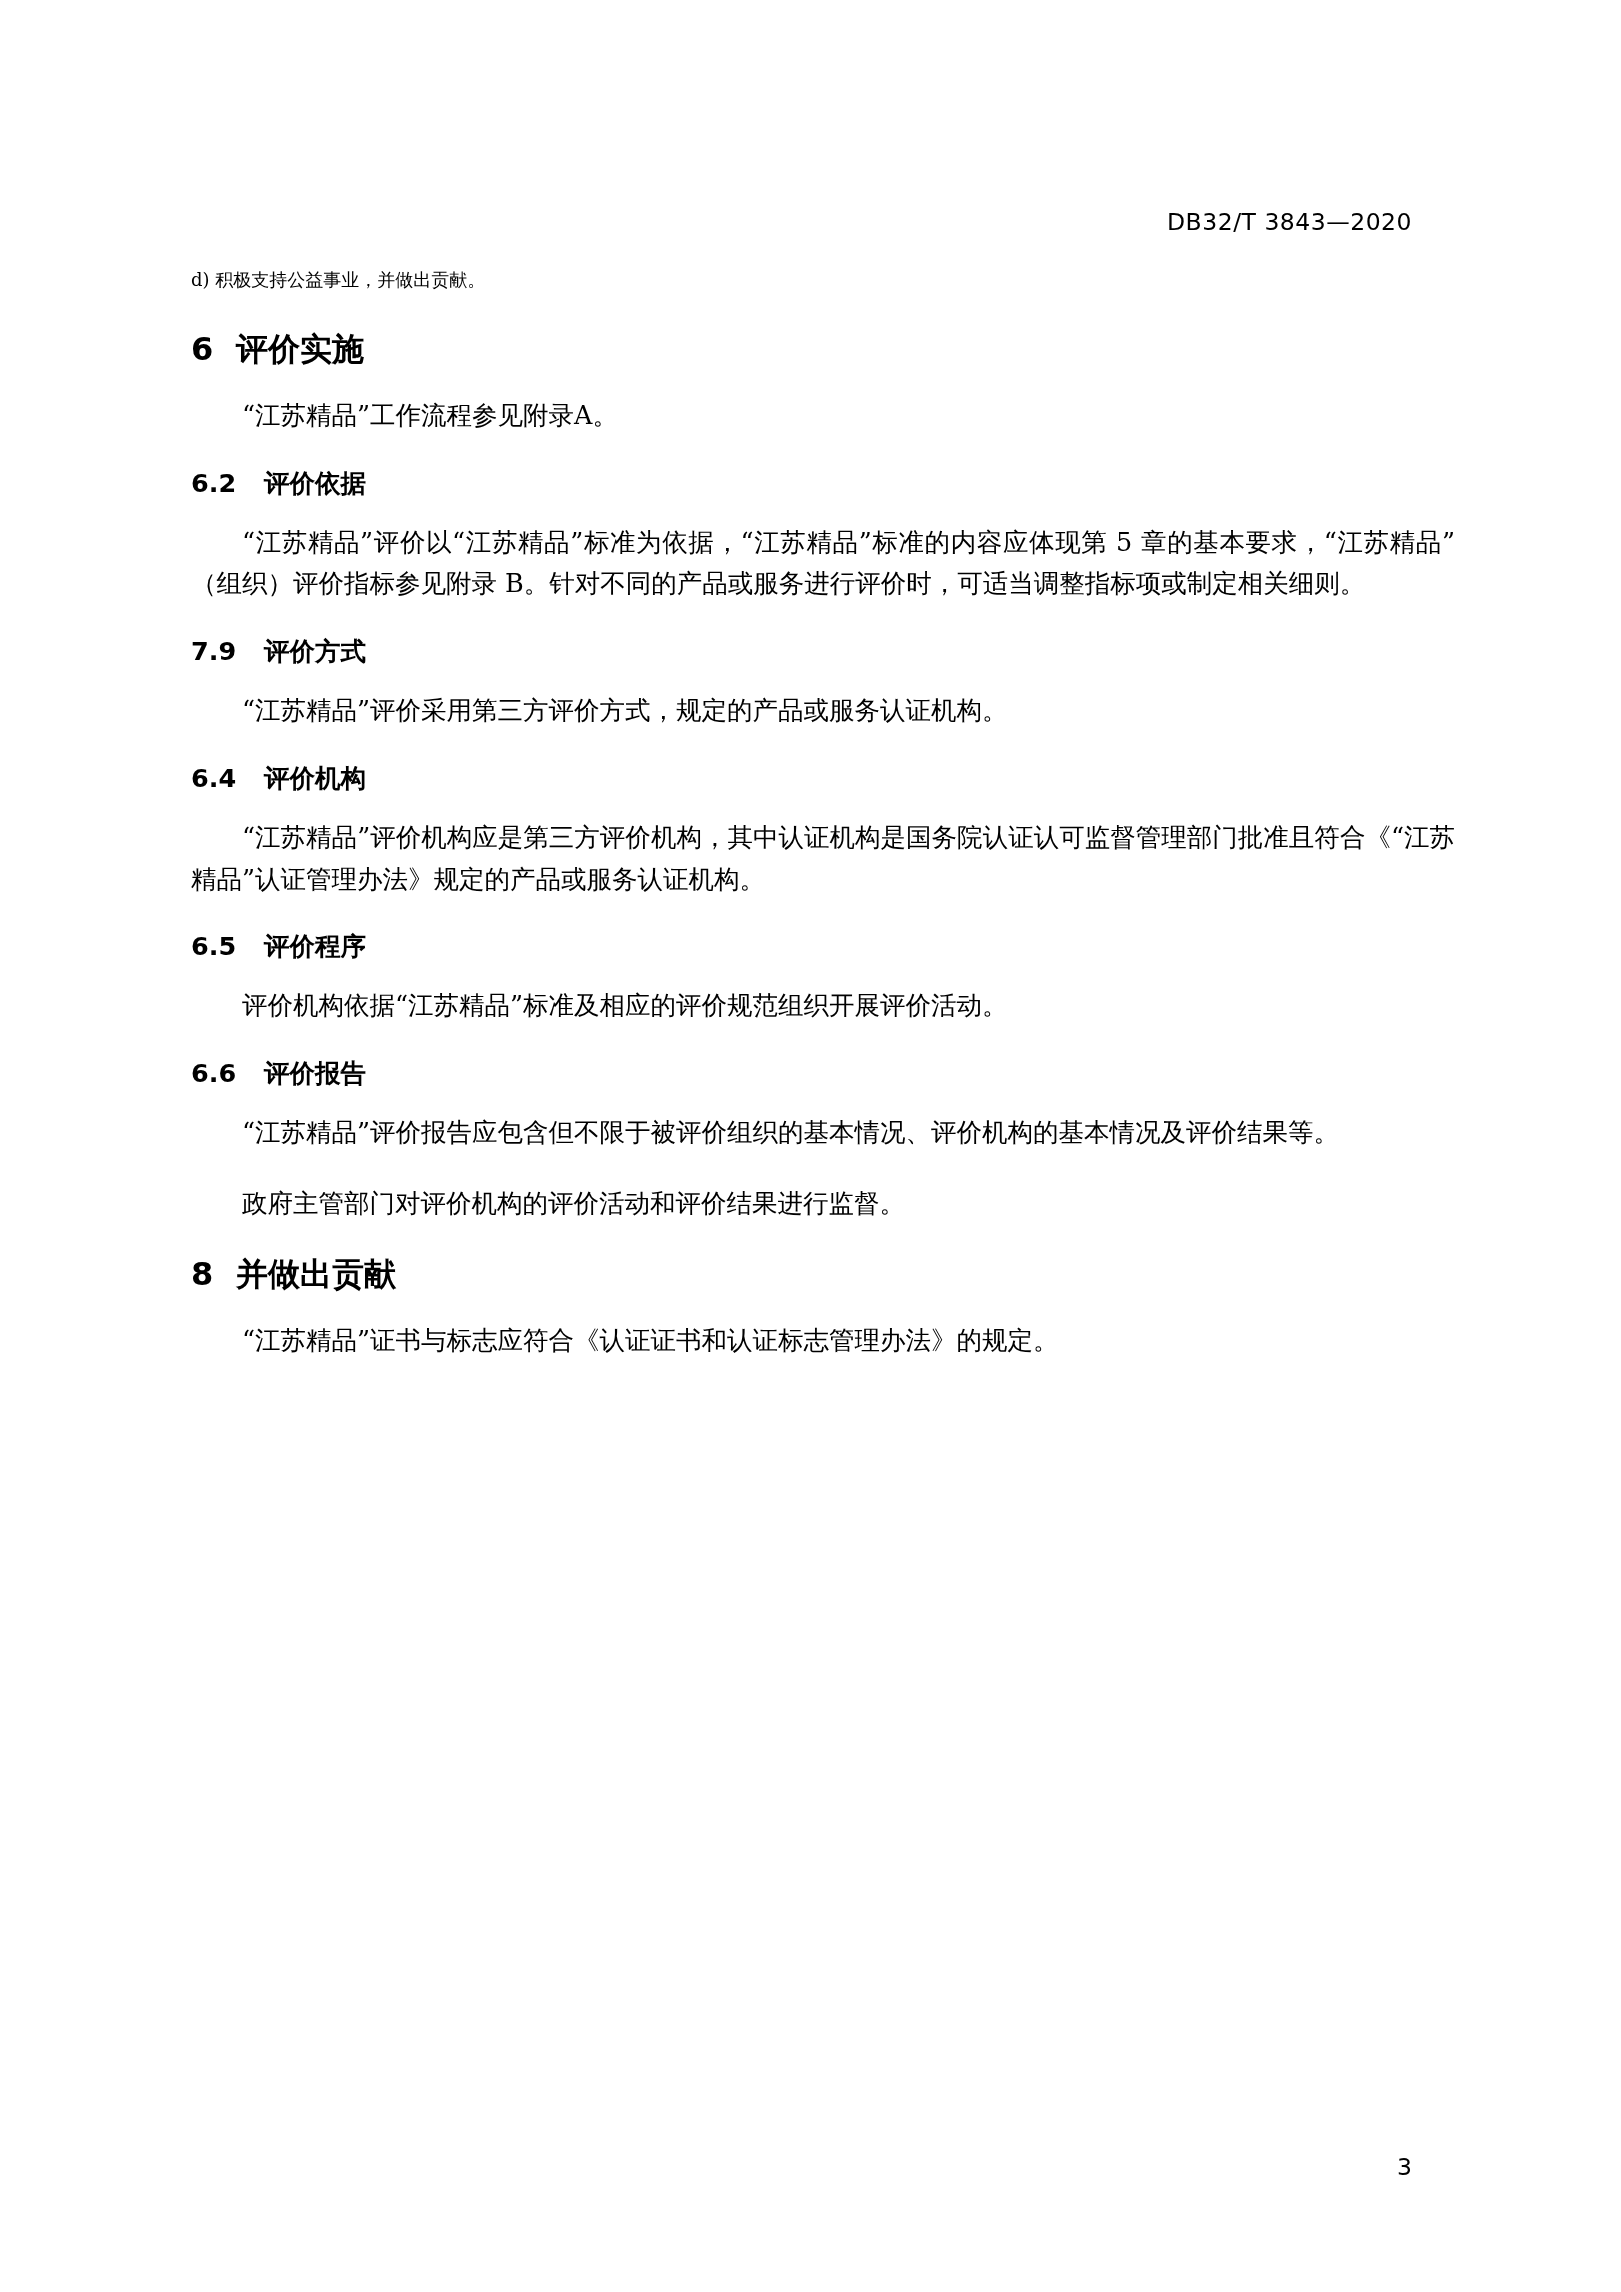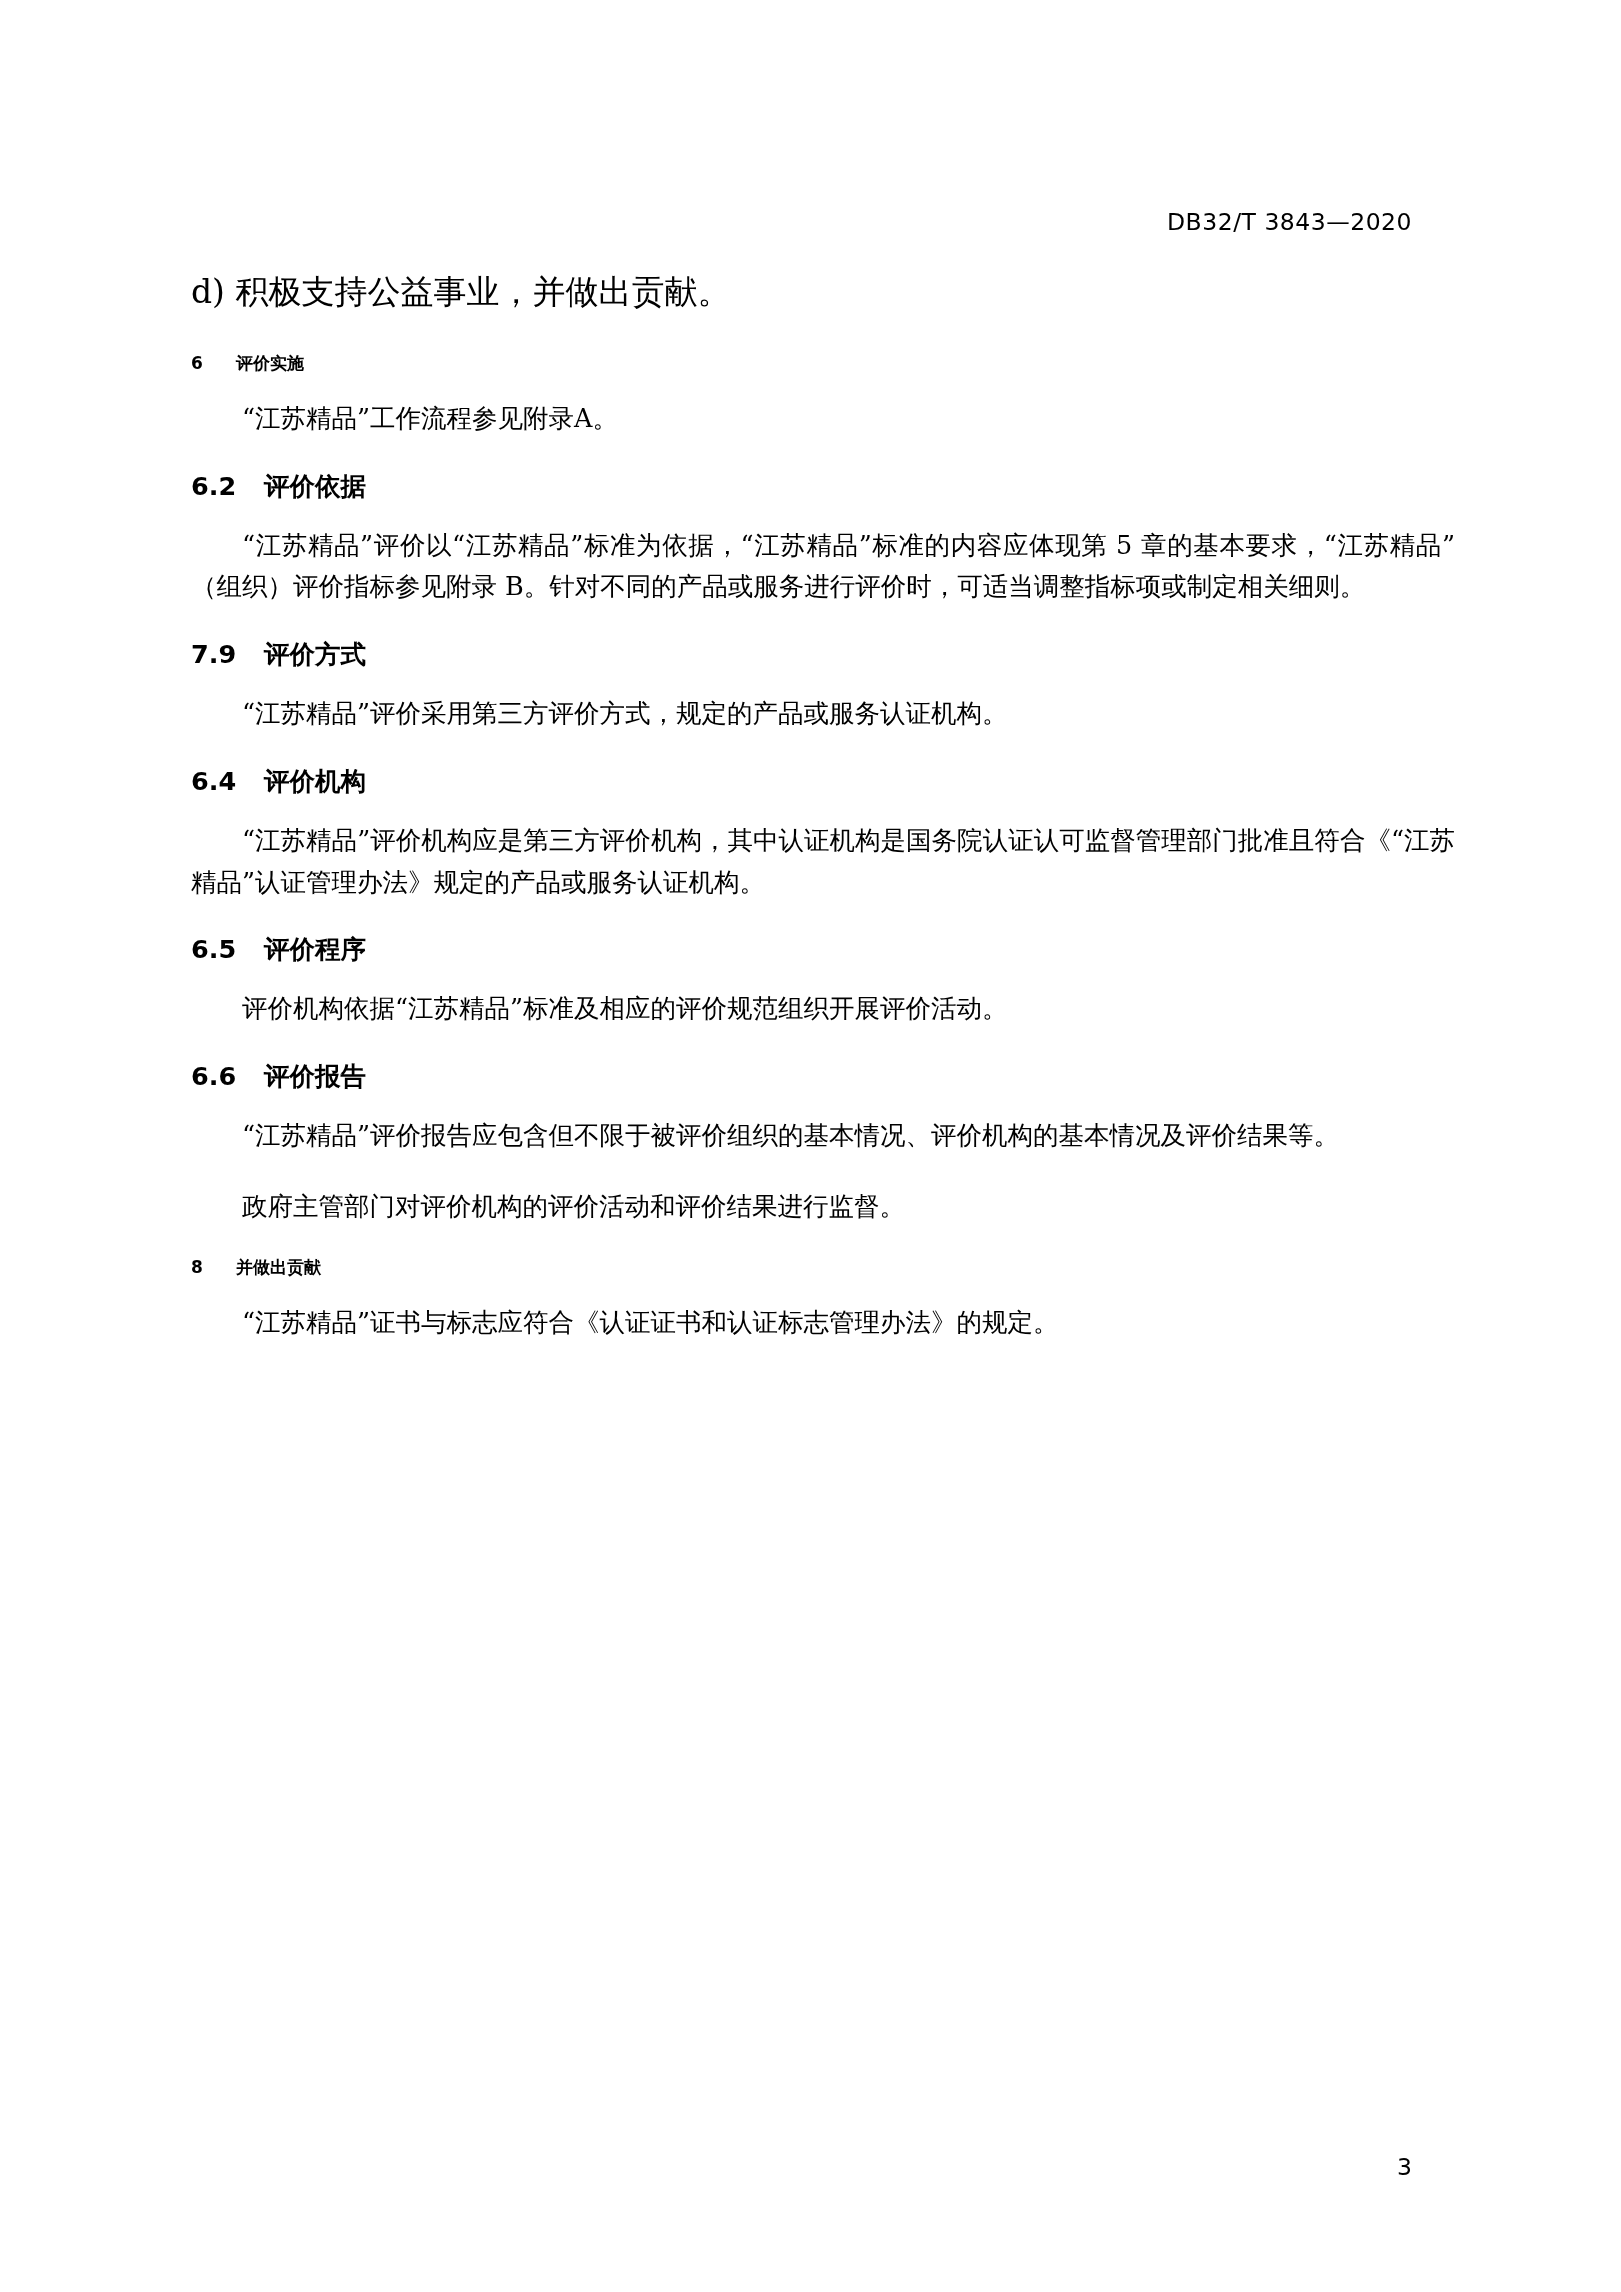--- a/index.html
+++ b/index.html
@@ -38,31 +38,31 @@
 
   
   .content {
     position: absolute;
     left: 191px;
     top: 250px;
     width: 1264px;
   }
 
   .list-item {
-    font-size: 33px;
+    font-size: 18px;
     line-height: 1.6;
     margin: 0 0 33px 0;
     padding-left: 63px;
     text-indent: -63px;
     font-family: "DejaVu Serif", "Liberation Serif", serif;
   }
 
   h2.clause {
     font-family: "DejaVu Sans", "Liberation Sans", sans-serif;
-    font-size: 17px;
+    font-size: 32px;
     font-weight: bold;
     margin: 0 0 23.5px 0;
     padding: 0;
     letter-spacing: 0px;
   }
   h2.clause .num {
     display: inline-block;
     min-width: 45px;
   }
   h3.subclause {

